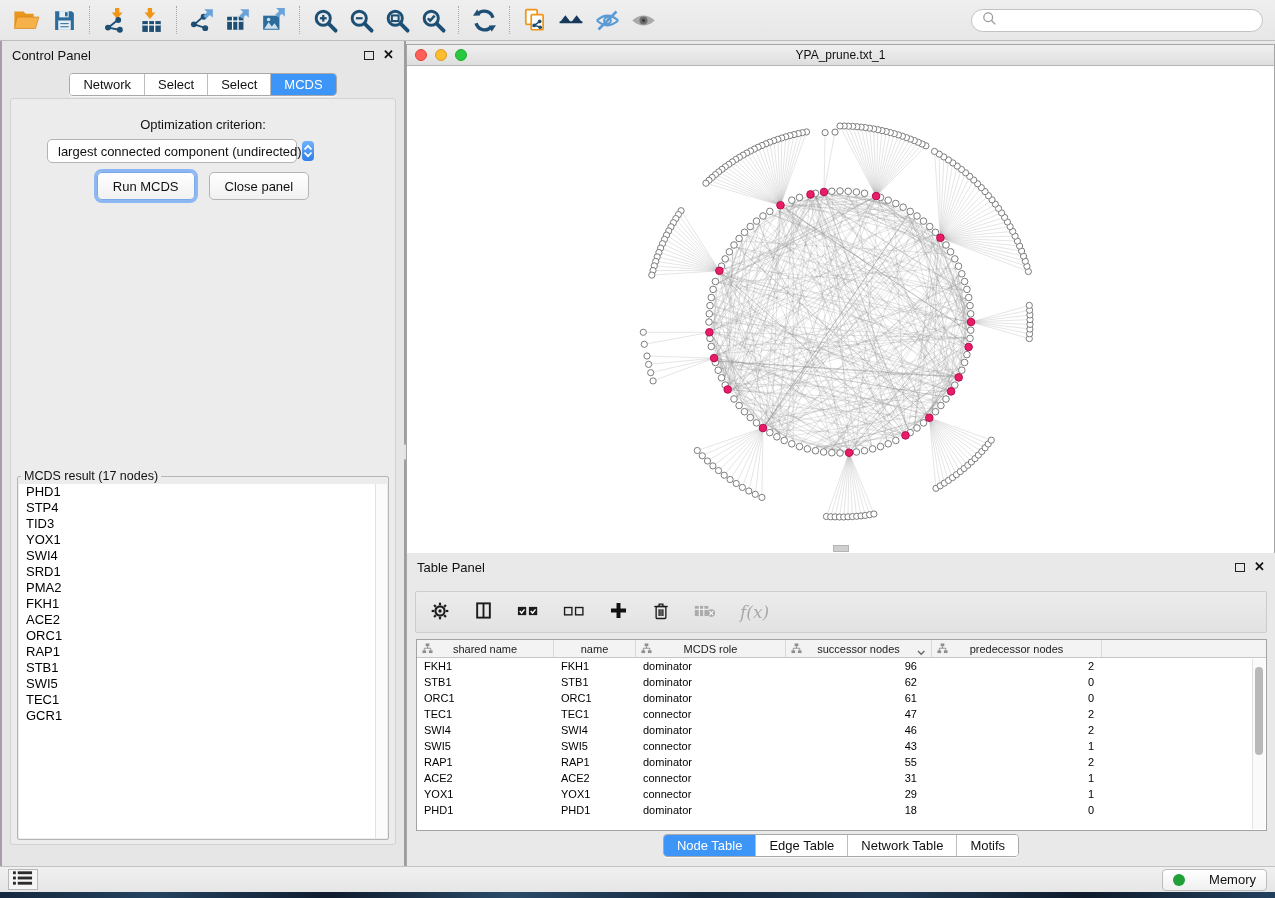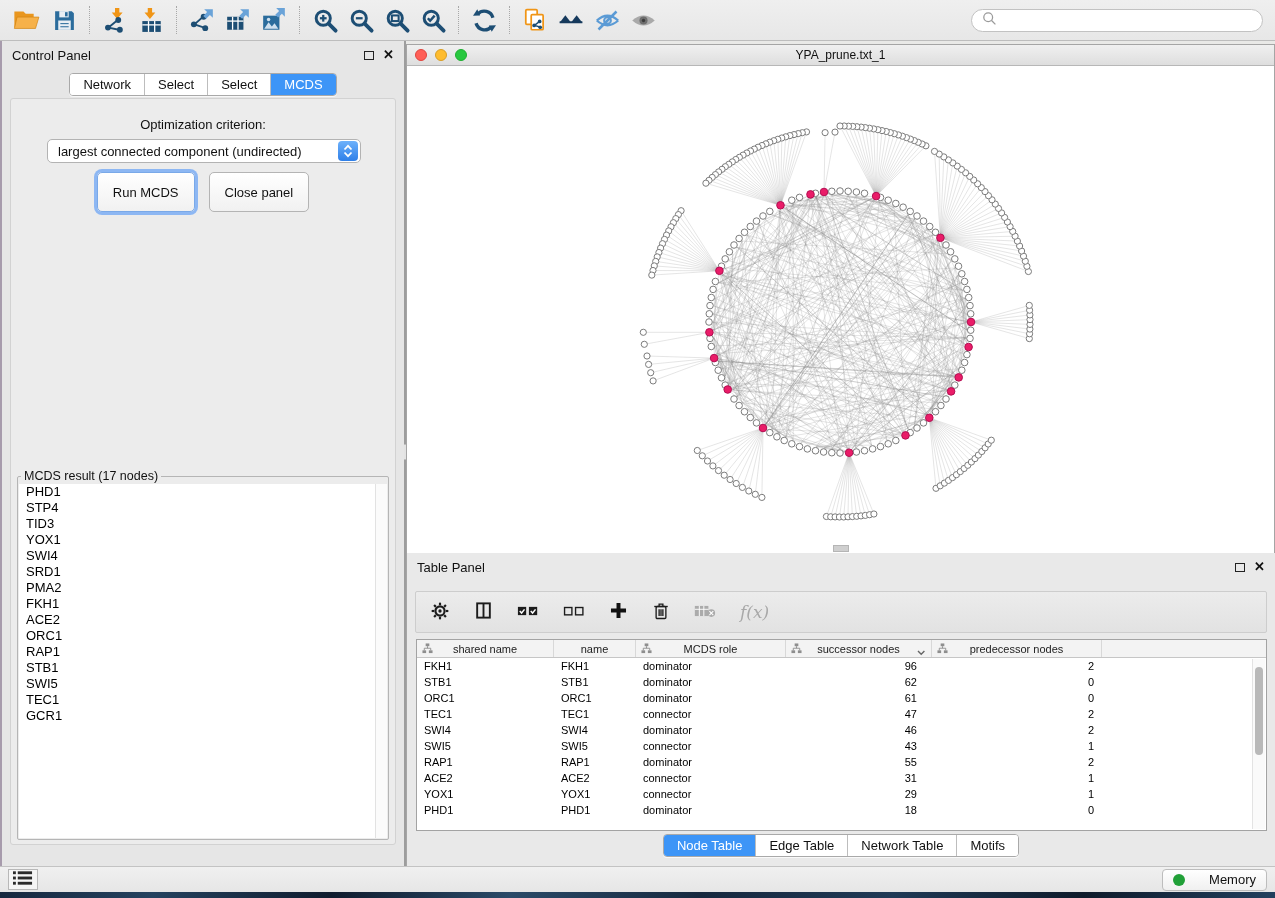--- a/index.html
+++ b/index.html
@@ -33,29 +33,29 @@
   .flt-icon { width:10px; height:9px; border:1.6px solid #222; display:inline-block; background:transparent; }
   .cls-icon { font-size:13px; font-weight:bold; color:#111; line-height:10px; }
   .cp-tabs { position:absolute; left:0; top:32px; width:100%; display:flex; justify-content:center; }
   .seg-group { display:flex; background:#fff; border:1px solid #a9a9a9; border-radius:4px; overflow:hidden; box-shadow:0 1px 0 rgba(255,255,255,.7); }
   .seg-btn { border:none; background:#fff; font:13px "Liberation Sans",sans-serif; padding:3px 13px; border-right:1px solid #bdbdbd; cursor:pointer; color:#111; }
   .seg-btn:last-child { border-right:none; }
   .seg-btn.selected { background:#3d95f7; color:#fff; }
   .cp-content { position:absolute; left:8px; right:8px; top:57px; bottom:21px;
     background:#ececec; border:1px solid #d2d2d2; border-radius:3px; }
   .opt-label { text-align:center; font-size:13px; margin-top:18px; color:#111; }
-  .combo { position:absolute; left:36px; width:314px; top:40px; height:24px; background:#fff;
+  .combo { position:absolute; left:36px; width:250px; top:40px; height:24px; background:#fff;
     border:1px solid #b3b3b3; border-radius:5px; display:flex; align-items:center; cursor:pointer; }
   .combo-text { flex:1; font-size:13px; padding-left:10px; color:#111; white-space:nowrap; }
   .combo-spin { width:20px; height:20px; margin-right:2px; border-radius:4px;
     background:linear-gradient(#6db1fb,#2f7fe8); display:flex; flex-direction:column;
     align-items:center; justify-content:center; gap:1px; }
   .btn-row { position:absolute; top:73px; width:100%; display:flex; justify-content:center; gap:14px; }
   .mac-btn { font:13px "Liberation Sans",sans-serif; background:linear-gradient(#ffffff,#f1f1f1);
-    border:1px solid #b4b4b4; border-radius:5px; height:40px; padding:0 15px; color:#111; cursor:pointer; }
+    border:1px solid #b4b4b4; border-radius:5px; height:28px; padding:0 15px; color:#111; cursor:pointer; }
   .mac-btn.focus-ring { box-shadow:0 0 0 3px rgba(110,165,245,.75); border-color:#7aa9e8; }
   .mcds-fieldset { position:absolute; left:6px; right:6px; top:370px; bottom:4px;
     border:1px solid #b5b5b5; border-radius:2px; display:flex; flex-direction:column; padding:1px; background:#ececec; }
   .mcds-fieldset legend { font-size:12.5px; color:#111; padding:0 3px; margin-left:2px; }
   .mcds-list { flex:1; background:#fff; position:relative; overflow:hidden; }
   .mcds-item { font-size:13px; line-height:16px; padding-left:7px; color:#000; }
   .mcds-list .scroll-track { position:absolute; right:0; top:0; bottom:0; width:12px;
     background:#fbfbfb; border-left:1px solid #e2e2e2; }
   
   .net-window { position:absolute; left:406px; top:44px; right:0; height:509px;

